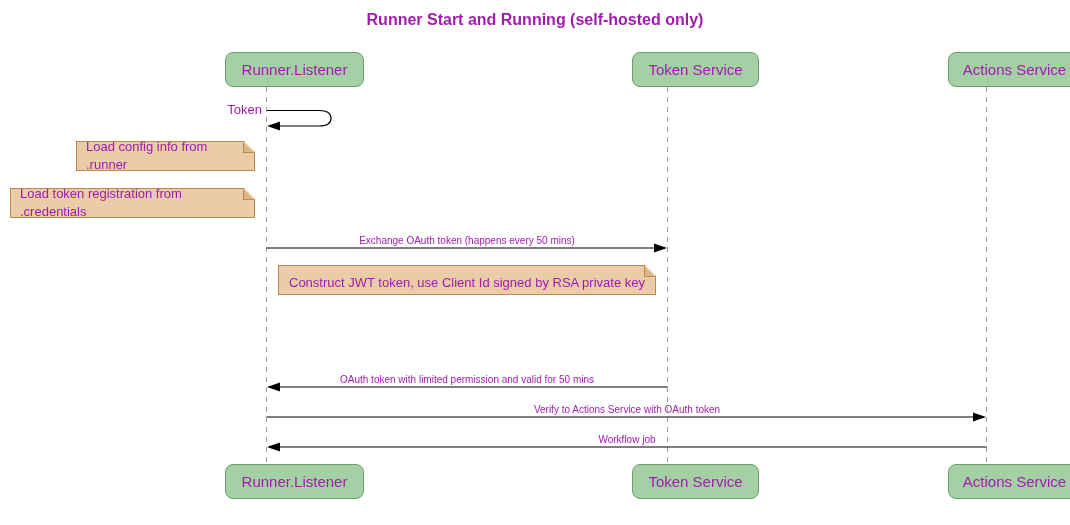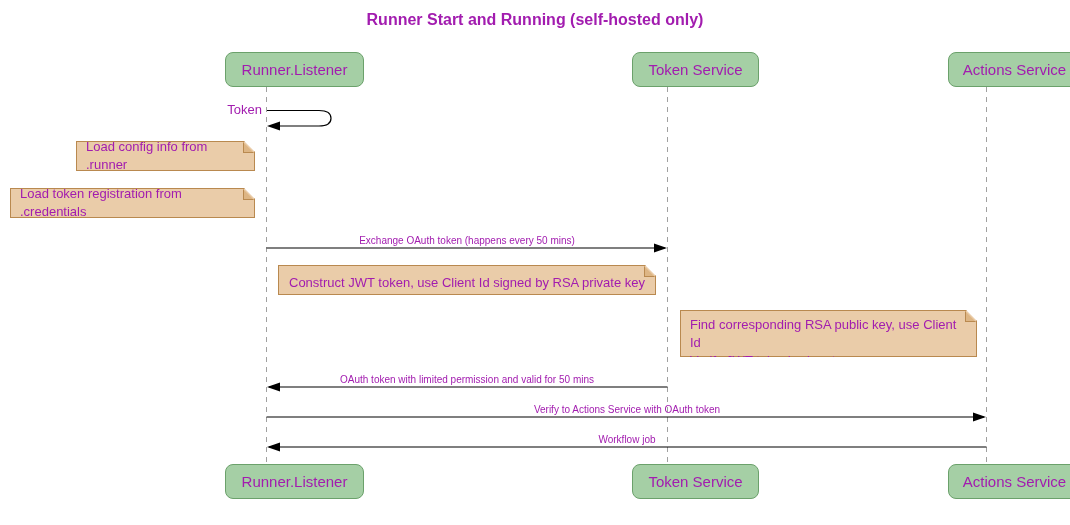--- a/index.html
+++ b/index.html
@@ -112,19 +112,14 @@
   <div class="note" style="left:10px;top:188px;width:245px;height:30px;">
     <span>Load token registration from .credentials</span>
     <span class="fold"></span>
   </div>
 
   <div class="note" style="left:278px;top:265px;width:378px;height:30px;align-items:flex-end;">
     <span>Construct JWT token, use Client Id signed by RSA private key</span>
     <span class="fold"></span>
   </div>
 
-  <div class="note multiline" style="left:680px;top:310px;width:297px;height:47px;">
-    <span>Find corresponding RSA public key, use Client Id</span>
-    <span>Verify JWT token's signature</span>
-    <span class="fold"></span>
-  </div>
 
 </div>
 
 </body></html>

